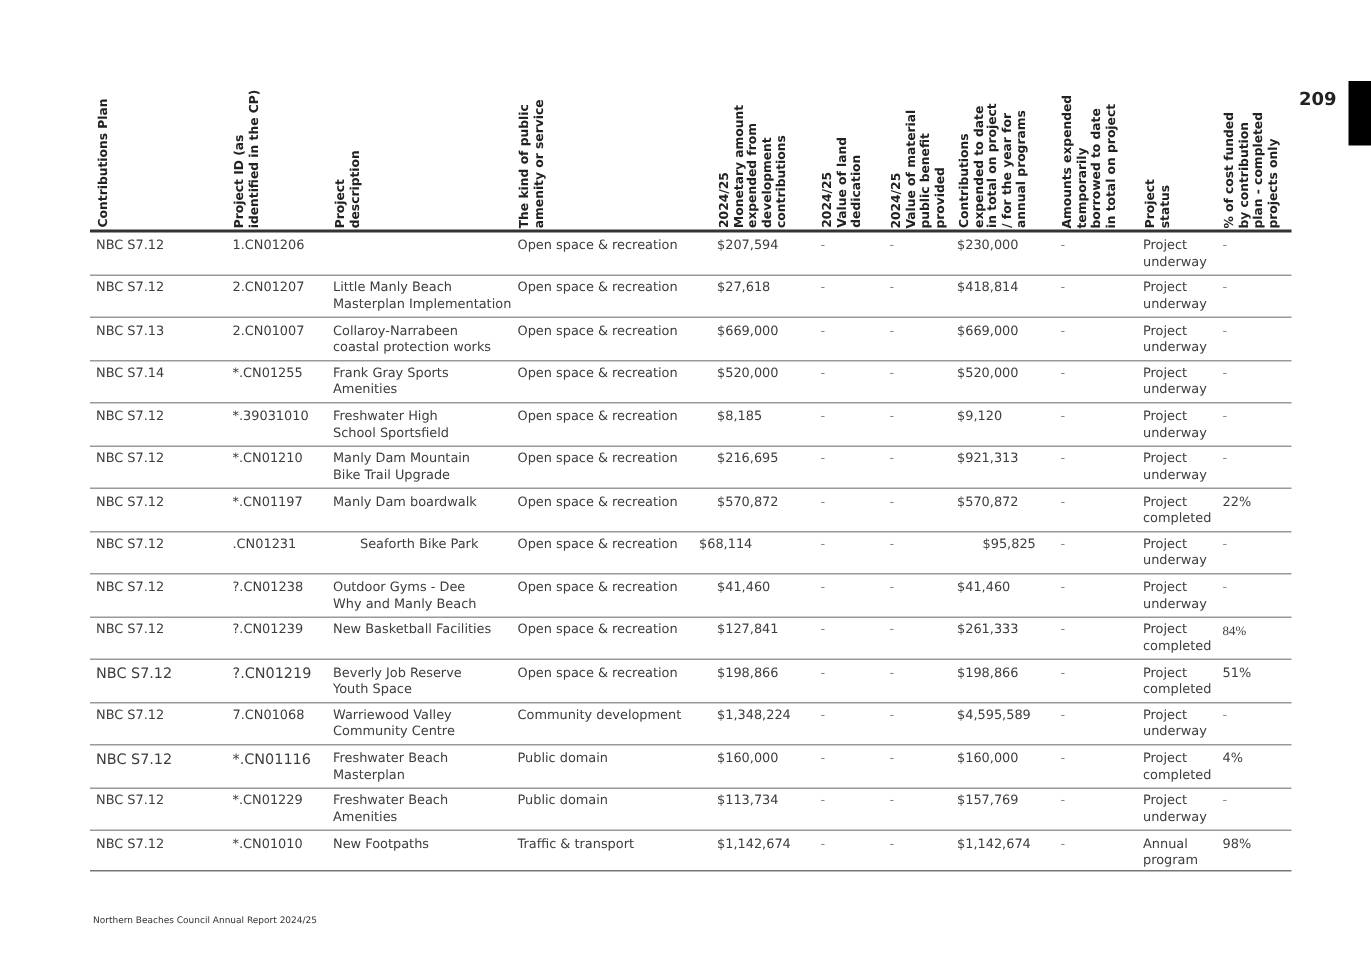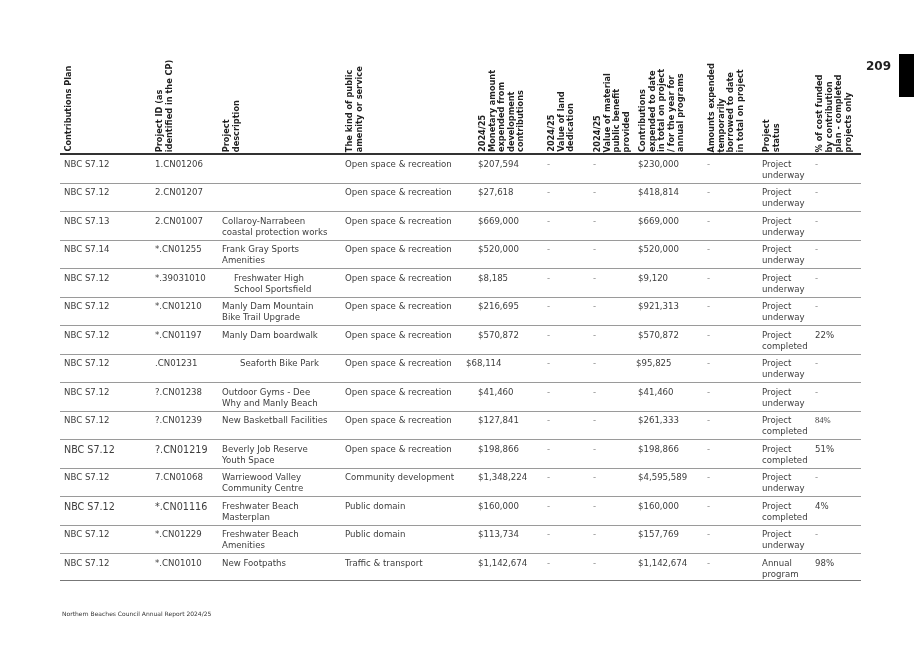--- a/index.html
+++ b/index.html
@@ -95,20 +95,22 @@
       <div class="cell" style="left: 578px;">$230,000</div>
       <div class="cell dash" style="left: 647px;">-</div>
       <div class="cell" style="left: 702px;">Project
 underway</div>
       <div class="cell dash" style="left: 755px;">-</div>
       <div class="rule"></div>
     </div>
     <div class="row" style="top: 183px; height: 28.5px;">
       <div class="cell" style="left: 4px;">NBC S7.12</div>
       <div class="cell" style="left: 95px;">2.CN01207</div>
+      <div class="cell" style="left: 162px;">Little Manly Beach
+Masterplan Implementation</div>
       <div class="cell" style="left: 285px;">Open space &amp; recreation</div>
       <div class="cell" style="left: 418px;">$27,618</div>
       <div class="cell dash" style="left: 487px;">-</div>
       <div class="cell dash" style="left: 533px;">-</div>
       <div class="cell" style="left: 578px;">$418,814</div>
       <div class="cell dash" style="left: 647px;">-</div>
       <div class="cell" style="left: 702px;">Project
 underway</div>
       <div class="cell dash" style="left: 755px;">-</div>
       <div class="rule"></div>
@@ -141,21 +143,21 @@
       <div class="cell" style="left: 578px;">$520,000</div>
       <div class="cell dash" style="left: 647px;">-</div>
       <div class="cell" style="left: 702px;">Project
 underway</div>
       <div class="cell dash" style="left: 755px;">-</div>
       <div class="rule"></div>
     </div>
     <div class="row" style="top: 269px; height: 28.5px;">
       <div class="cell" style="left: 4px;">NBC S7.12</div>
       <div class="cell" style="left: 95px;">*.39031010</div>
-      <div class="cell" style="left: 162px; margin-left: 12px;">Freshwater High
+      <div class="cell" style="left: 162px;">Freshwater High
 School Sportsfield</div>
       <div class="cell" style="left: 285px;">Open space &amp; recreation</div>
       <div class="cell" style="left: 418px;">$8,185</div>
       <div class="cell dash" style="left: 487px;">-</div>
       <div class="cell dash" style="left: 533px;">-</div>
       <div class="cell" style="left: 578px;">$9,120</div>
       <div class="cell dash" style="left: 647px;">-</div>
       <div class="cell" style="left: 702px;">Project
 underway</div>
       <div class="cell dash" style="left: 755px;">-</div>
@@ -193,21 +195,21 @@
       <div class="rule"></div>
     </div>
     <div class="row" style="top: 354px; height: 28.5px;">
       <div class="cell" style="left: 4px;">NBC S7.12</div>
       <div class="cell" style="left: 95px;">.CN01231</div>
       <div class="cell" style="left: 180px;">Seaforth Bike Park</div>
       <div class="cell" style="left: 285px;">Open space &amp; recreation</div>
       <div class="cell" style="left: 406px;">$68,114</div>
       <div class="cell dash" style="left: 487px;">-</div>
       <div class="cell dash" style="left: 533px;">-</div>
-      <div class="cell" style="left: 576px;">$95,825</div>
+      <div class="cell" style="left: 595px;">$95,825</div>
       <div class="cell dash" style="left: 647px;">-</div>
       <div class="cell" style="left: 702px;">Project
 underway</div>
       <div class="cell dash" style="left: 755px;">-</div>
       <div class="rule"></div>
     </div>
     <div class="row" style="top: 383px; height: 28.5px;">
       <div class="cell" style="left: 4px;">NBC S7.12</div>
       <div class="cell" style="left: 95px;">?.CN01238</div>
       <div class="cell" style="left: 162px;">Outdoor Gyms - Dee

